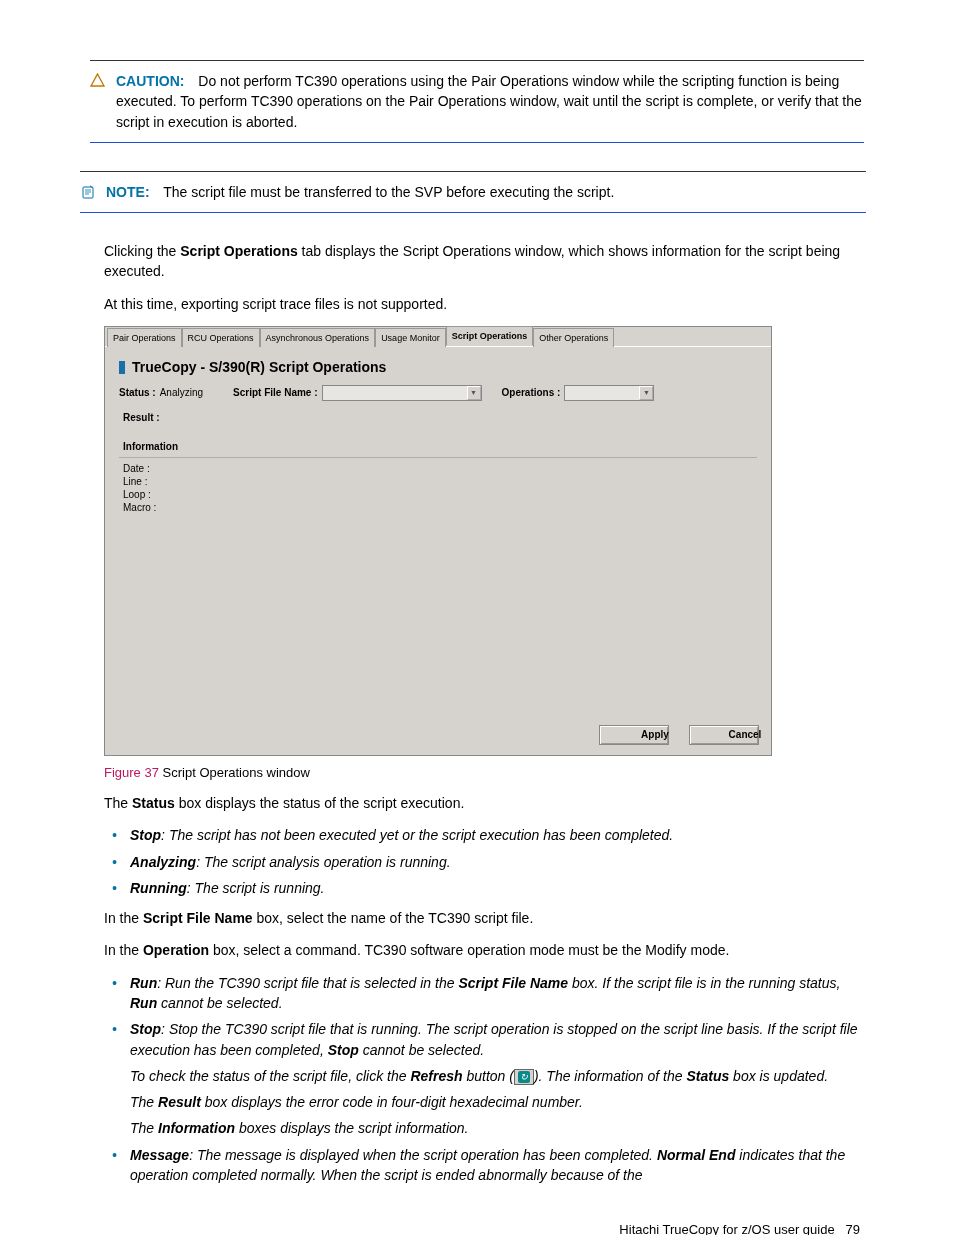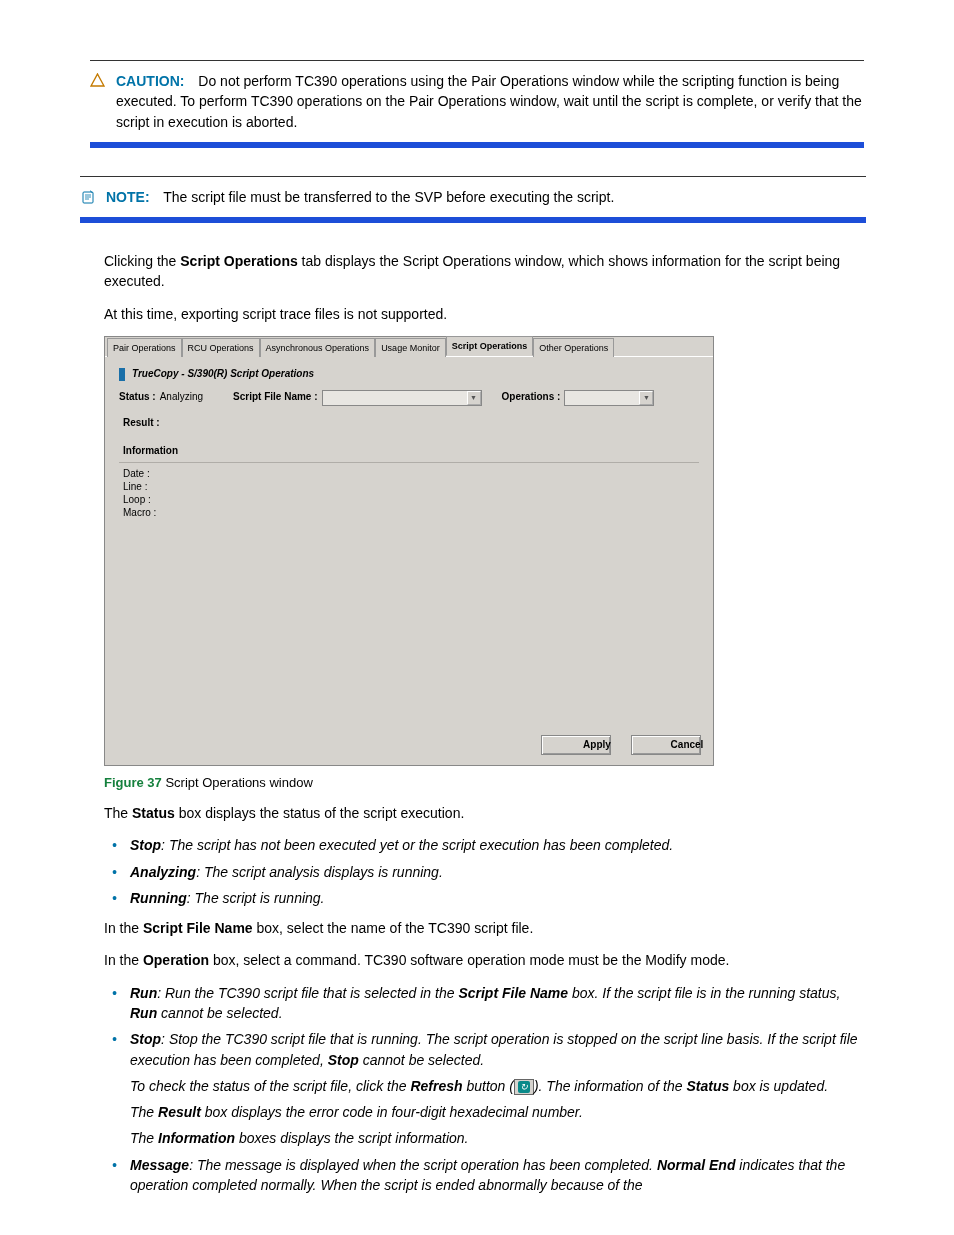--- a/index.html
+++ b/index.html
@@ -7,39 +7,39 @@
     font-family: Arial, Helvetica, sans-serif;
     font-size: 14px;
     color: #000;
     background: #fff;
     width: 954px;
     padding: 60px 90px 40px 90px;
     line-height: 1.45;
   }
   .callout {
     border-top: 1px solid #333;
-    border-bottom: 6px solid #1d4ed8;
+    border-bottom: 1px solid #1d4ed8;
     padding: 10px 0 10px 0;
     margin-bottom: 28px;
   }
   .callout-row { display: flex; align-items: flex-start; }
   .callout-icon {
     width: 26px;
     flex: 0 0 26px;
     display: flex;
     justify-content: flex-start;
     padding-top: 2px;
   }
   .callout-label { font-weight: bold; color: #0073a8; margin-right: 10px; white-space: nowrap; }
   .callout-text { display: block; }
   .callout-body { flex: 1; }
   .para { margin: 0 0 12px 14px; }
   .figure-wrap { margin: 8px 0 10px 14px; }
   .app-window {
-    width: 610px;
+    width: 668px;
     height: 430px;
     background: #d6d3ce;
     border: 1px solid #888;
     position: relative;
     font-family: Tahoma, Arial, sans-serif;
     font-size: 10px;
     color: #000;
     margin-bottom: 8px;
   }
   .tab-row {
@@ -68,21 +68,21 @@
     top: 0;
   }
   .panel-title-row {
     display: flex;
     align-items: center;
     margin: 10px 0 8px 14px;
   }
   .title-marker {
     width: 6px; height: 13px; background: #1a6fa8; margin-right: 7px;
   }
-  .panel-title { font-weight: bold; font-size: 10px; font-style: italic; }
+  .panel-title { font-weight: bold; font-size: 14px; }
   .form-row {
     display: flex; align-items: center;
     margin: 4px 0 4px 14px;
   }
   .lbl { font-weight: bold; font-size: 10px; margin-right: 4px; }
   .val { font-size: 10px; margin-right: 30px; }
   .dd {
     display: inline-flex; align-items: center; justify-content: flex-end;
     border: 1px solid #888; background: #e8e6e2;
     height: 16px; position: relative;
@@ -109,21 +109,21 @@
   .win-btn {
     width: 70px; height: 20px;
     background: #d6d3ce;
     border: 1px solid #888;
     box-shadow: inset 1px 1px 0 #fff, inset -1px -1px 0 #999;
     font-size: 10px; font-weight: bold;
     cursor: pointer;
     display:flex;align-items:center;justify-content:center;padding-left:42px;
   }
   .fig-caption { font-size: 13px; }
-  .fig-caption .fignum { font-weight: bold; color: #15803d; text-align: right; }
+  .fig-caption .fignum { font-weight: normal; color: #be185d; text-align: right; }
   ul.bullets { list-style: none; margin: 0 0 10px 14px; padding: 0; }
   ul.bullets li { position: relative; padding-left: 26px; margin-bottom: 6px; font-style: italic; }
   ul.bullets li::before {
     content: "•"; color: #0073a8; position: absolute; left: 8px; top: 0;
     font-size: 14px;
   }
   .refresh-icon {
     display: inline-flex; align-items: center; justify-content: center;
     width: 20px; height: 16px;
     border: 1px solid #666; background: #d6d3ce;
@@ -221,21 +221,21 @@
     <span class="fignum">Figure 37</span><span> Script Operations window</span>
   </div>
 </div>
 
 <p class="para">
   <span>The </span><b>Status</b><span> box displays the status of the script execution.</span>
 </p>
 
 <ul class="bullets">
   <li><b>Stop</b><span>: The script has not been executed yet or the script execution has been completed.</span></li>
-  <li><b>Analyzing</b><span>: The script analysis displays is running.</span></li>
+  <li><b>Analyzing</b><span>: The script analysis operation is running.</span></li>
   <li><b>Running</b><span>: The script is running.</span></li>
 </ul>
 
 <p class="para">
   <span>In the </span><b>Script File Name</b><span> box, select the name of the TC390 script file.</span>
 </p>
 
 <p class="para">
   <span>In the </span><b>Operation</b><span> box, select a command. TC390 software operation mode must be the Modify mode.</span>
 </p>

